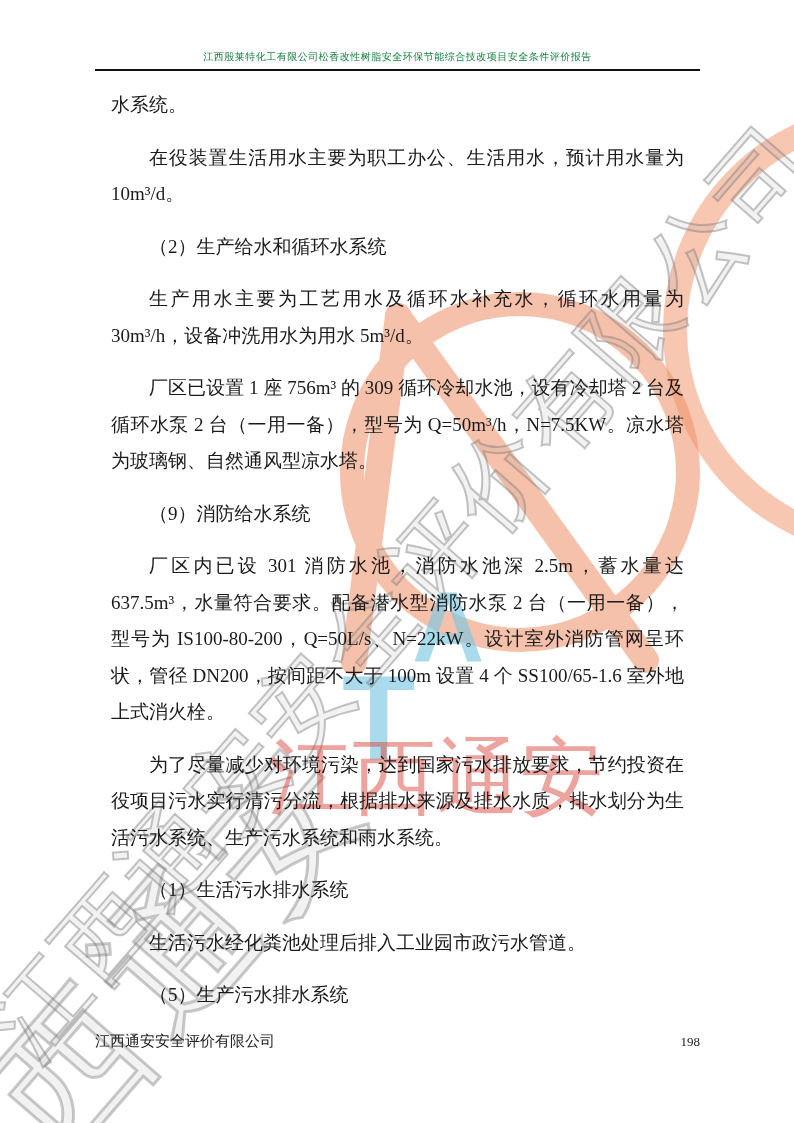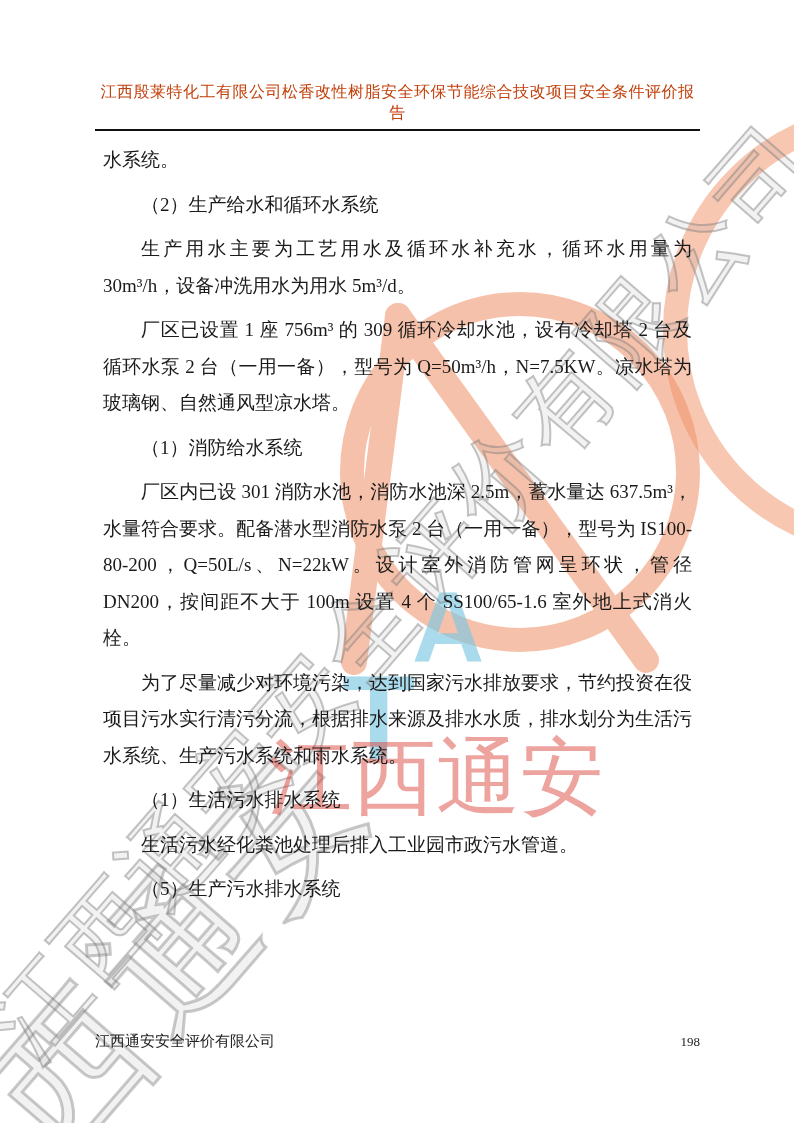--- a/index.html
+++ b/index.html
@@ -31,29 +31,28 @@
     position:absolute;left:268px;top:736px;
     font-size:84px;letter-spacing:0px;line-height:1;
     color:rgba(218,62,52,0.48);
     font-family:"Liberation Serif","DejaVu Serif",serif;
     white-space:nowrap;
   }
   
   .content{position:relative;z-index:1;padding:50px 94px 0 95px;}
   .doc-header{
     text-align:center;
-    font-size:16px;
+    font-size:10px;
     letter-spacing:0.5px;
     padding-bottom:5px;
     border-bottom:2px solid #111;
-    color:#c2410c;
-    margin-top:32px;
+    color:#15803d;
   }
   .doc-body{margin-top:11px;font-size:19px;line-height:36.5px;text-align:justify;}
-  .doc-body p{margin:8px;}
+  .doc-body p{margin:16px;}
   .doc-body p.indent{text-indent:2em;}
   .doc-body p.bold{font-weight:bold;}
   .doc-footer{
     position:absolute;left:95px;right:94px;top:1032px;
     display:flex;align-items:baseline;justify-content:space-between;
     font-size:15px;color:#222;z-index:1;
   }
   .doc-footer .page-num{font-size:13px;margin-left:24px;}
 </style>
 </head>
@@ -87,24 +86,25 @@
     <div class="wm-diag wm-diag-corner">江西通安</div>
 
     <div class="wm-red">江西通安</div>
   </div>
 
   <div class="content">
     <div class="doc-header">江西殷莱特化工有限公司松香改性树脂安全环保节能综合技改项目安全条件评价报告</div>
 
     <div class="doc-body">
         <p class="">水系统。</p>
+        <p class="indent ">在役装置生活用水主要为职工办公、生活用水，预计用水量为 10m³/d。</p>
         <p class="indent ">（2）生产给水和循环水系统</p>
         <p class="indent ">生产用水主要为工艺用水及循环水补充水，循环水用量为 30m³/h，设备冲洗用水为用水 5m³/d。</p>
         <p class="indent ">厂区已设置 1 座 756m³ 的 309 循环冷却水池，设有冷却塔 2 台及循环水泵 2 台（一用一备），型号为 Q=50m³/h，N=7.5KW。凉水塔为玻璃钢、自然通风型凉水塔。</p>
-        <p class="indent ">（1）消防给水系统</p>
+        <p class="indent ">（9）消防给水系统</p>
         <p class="indent ">厂区内已设 301 消防水池，消防水池深 2.5m，蓄水量达 637.5m³，水量符合要求。配备潜水型消防水泵 2 台（一用一备），型号为 IS100-80-200，Q=50L/s、N=22kW。设计室外消防管网呈环状，管径 DN200，按间距不大于 100m 设置 4 个 SS100/65-1.6 室外地上式消火栓。</p>
         <p class="indent ">为了尽量减少对环境污染，达到国家污水排放要求，节约投资在役项目污水实行清污分流，根据排水来源及排水水质，排水划分为生活污水系统、生产污水系统和雨水系统。</p>
         <p class="indent ">（1）生活污水排水系统</p>
         <p class="indent ">生活污水经化粪池处理后排入工业园市政污水管道。</p>
         <p class="indent ">（5）生产污水排水系统</p>
       </div>
   </div>
 
   <div class="doc-footer">
     <span>江西通安安全评价有限公司</span>

